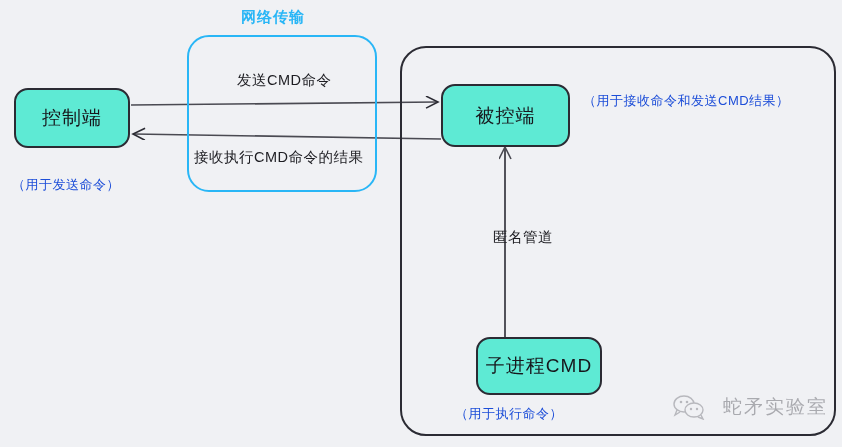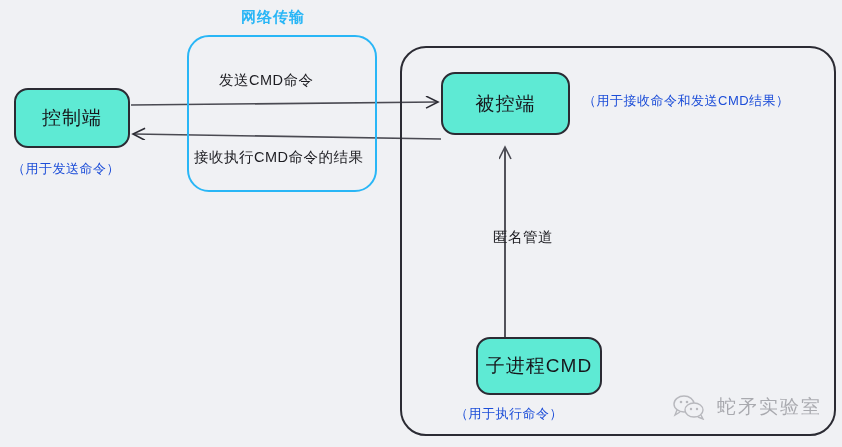--- a/index.html
+++ b/index.html
@@ -73,21 +73,21 @@
     position: absolute;
     color: #1d1d22;
     font-size: 14.5px;
     letter-spacing: 0.5px;
     white-space: nowrap;
   }
   .watermark {
     position: absolute;
     display: flex;
     align-items: center;
-    gap: 11px;
+    gap: 17px;
     opacity: 0.42;
     color: #4a4a52;
     font-size: 19px;
     letter-spacing: 2px;
     white-space: nowrap;
   }
   .wm-logo {
     display: block;
   }
 </style>
@@ -120,33 +120,33 @@
   </svg>
 
   <div class="container-box" style="left:400px; top:46px; width:436px; height:390px;"></div>
 
   <div class="net-box" style="left:187px; top:35px; width:190px; height:157px;"></div>
   <div class="net-title" style="left:241px; top:8px;">网络传输</div>
 
   <div class="node" style="left:14px; top:88px; width:116px; height:60px;">
     <span>控制端</span>
   </div>
-  <div class="caption" style="left:12px; top:160px;">（用于发送命令）</div>
+  <div class="caption" style="left:12px; top:176px;">（用于发送命令）</div>
 
-  <div class="node" style="left:441px; top:72px; width:129px; height:63px;">
+  <div class="node" style="left:441px; top:84px; width:129px; height:63px;">
     <span>被控端</span>
   </div>
   <div class="caption" style="left:583px; top:92px;">（用于接收命令和发送CMD结果）</div>
 
   <div class="node" style="left:476px; top:337px; width:126px; height:58px;">
     <span>子进程CMD</span>
   </div>
   <div class="caption" style="left:455px; top:405px;">（用于执行命令）</div>
 
-  <div class="edge-label" style="left:219px; top:71px;">发送CMD命令</div>
+  <div class="edge-label" style="left:237px; top:71px;">发送CMD命令</div>
 
   <div class="edge-label" style="left:194px; top:148px;">接收执行CMD命令的结果</div>
 
   <div class="edge-label" style="left:473px; top:228px;padding-left:20px;">匿名管道</div>
 
   <div class="watermark" style="left:672px; top:394px;">
     <svg class="wm-logo" width="34" height="26" viewBox="0 0 34 26">
       <ellipse cx="12" cy="10" rx="10" ry="8" fill="none" stroke="#6b6b73" stroke-width="1.4"></ellipse>
       <path d="M5 16 L3 21 L8 18" fill="none" stroke="#6b6b73" stroke-width="1.4"></path>
       <circle cx="9" cy="8" r="1.3" fill="#6b6b73"></circle>

